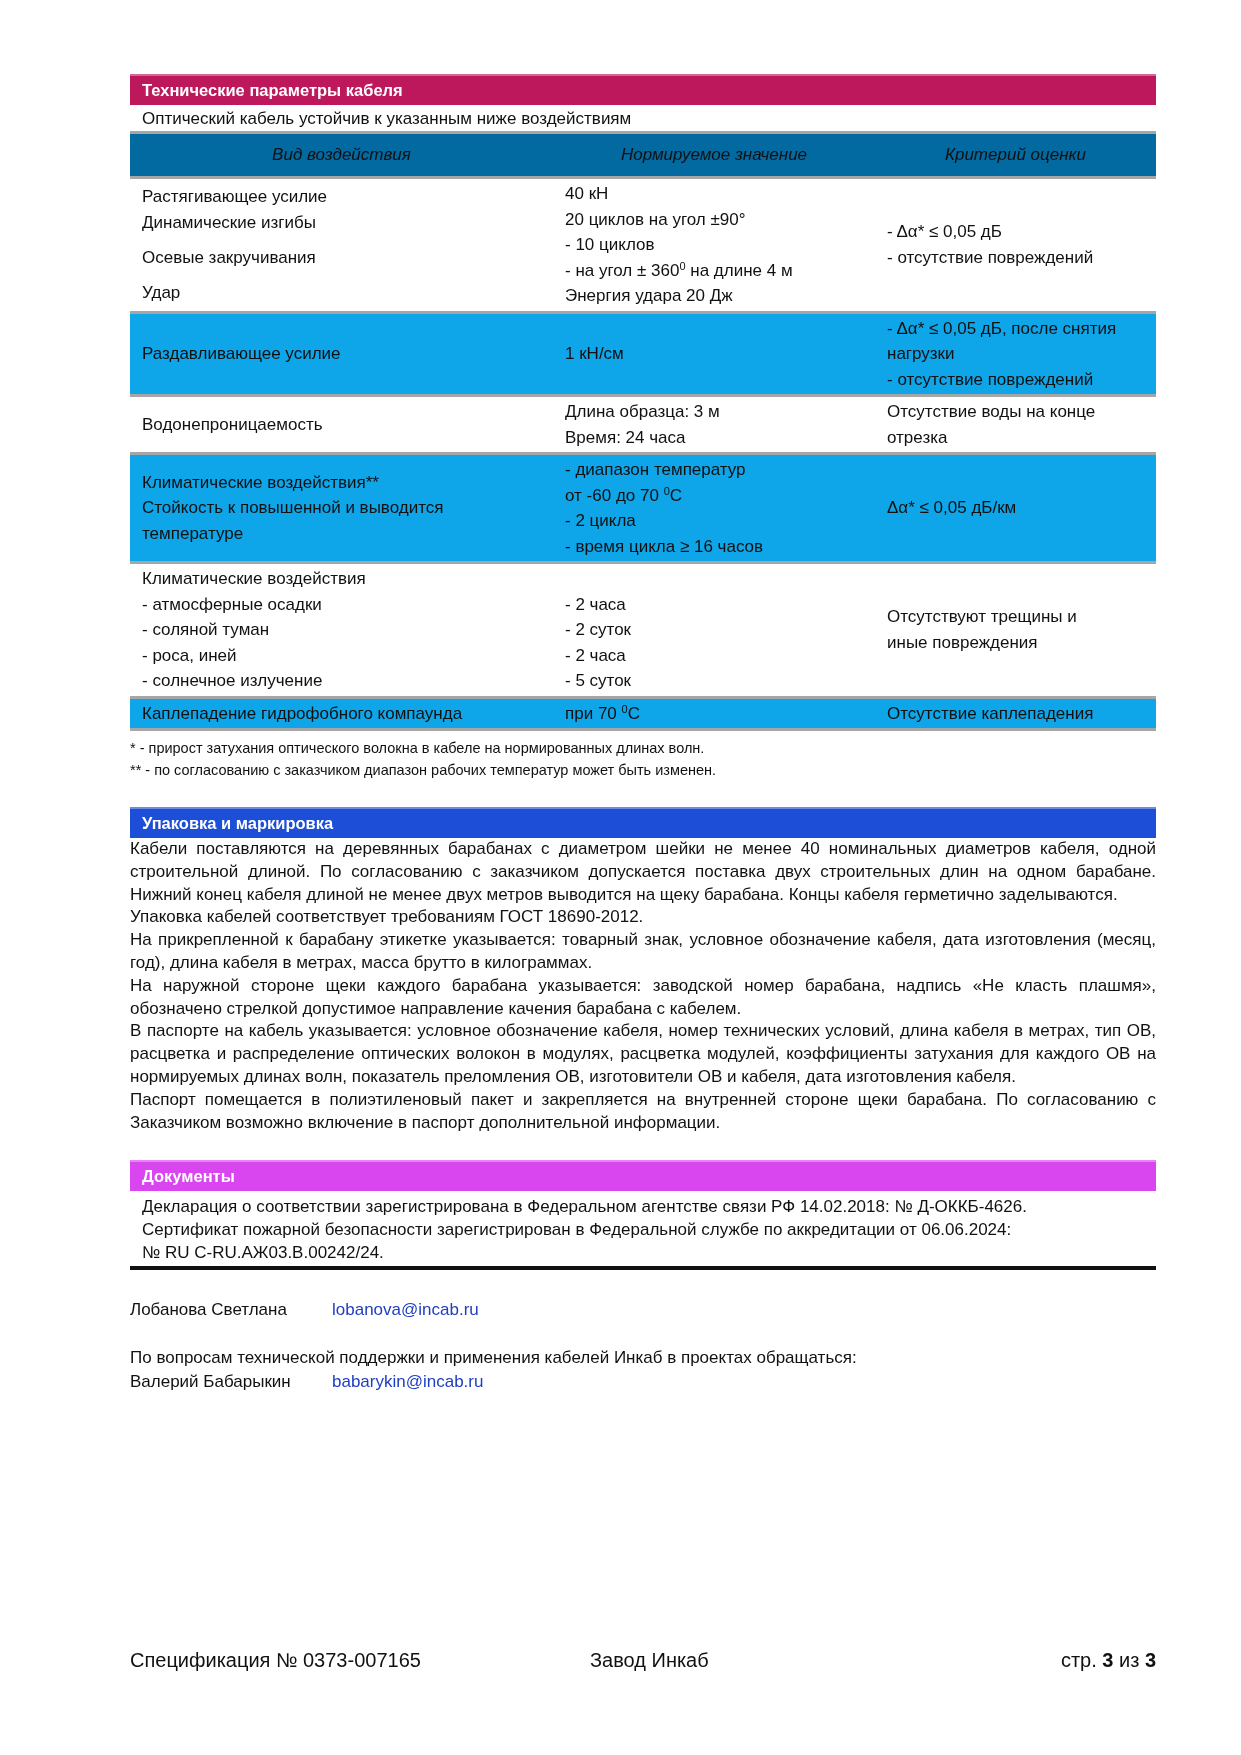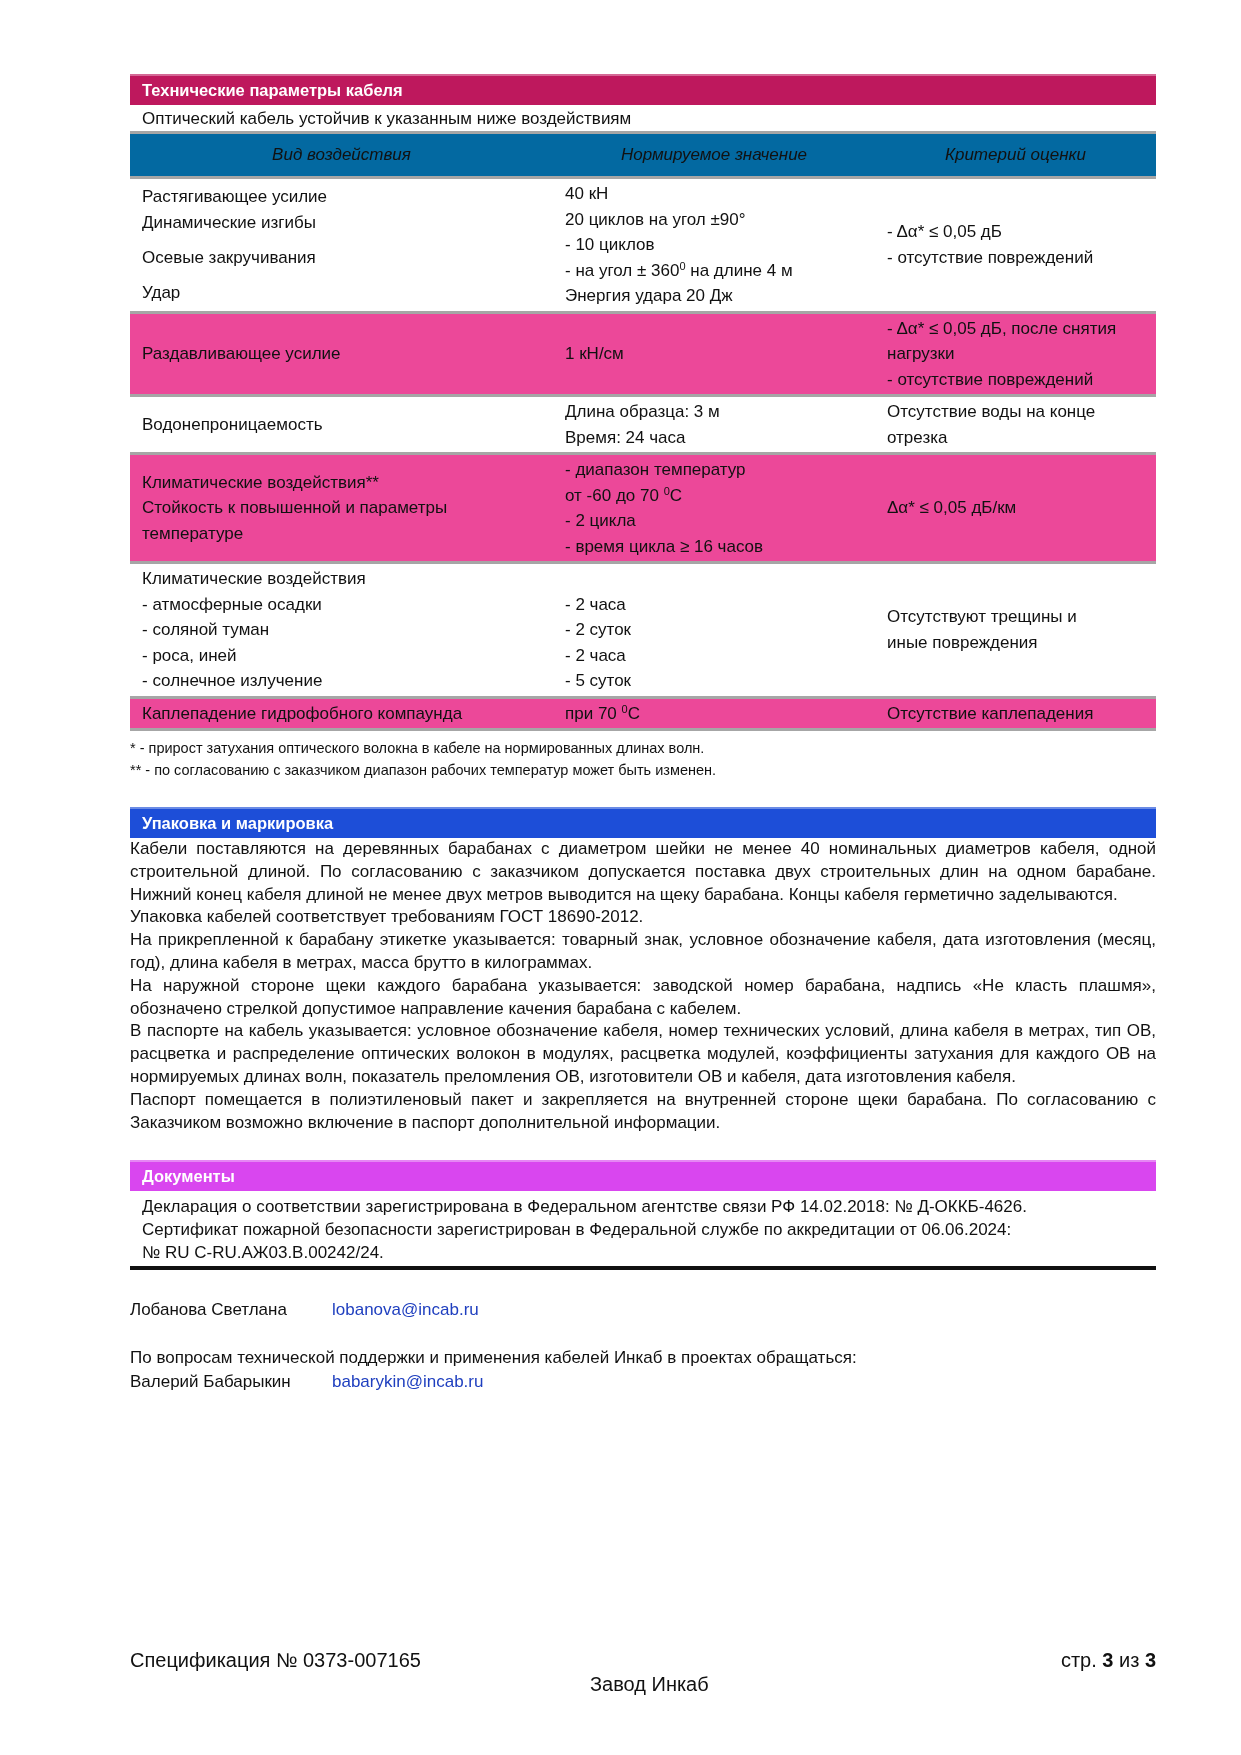--- a/index.html
+++ b/index.html
@@ -21,39 +21,39 @@
     table.params col.c2 { width: 322px; }
     table.params col.c3 { width: 281px; }
     table.params th {
       background: #0369a1; font-weight: normal; height: 26px; text-align: center;
       border-top: 3px solid #a6a6a6; border-bottom: 3px solid #a6a6a6; padding: 8px; font-style: italic;
     }
     table.params td {
       vertical-align: middle; padding: 2px 12px; line-height: 25.5px;
       border-bottom: 3px solid #a6a6a6;
     }
-    table.params tr.shade td { background: #ec4899; }
+    table.params tr.shade td { background: #0ea5e9; }
     .line { display: block; }
     sup { font-size: 11px; vertical-align: 6px; line-height: 0; }
     .notes { font-size: 14.5px; margin-top: 6px; line-height: 22px; }
     .notes div { padding-left: 0; }
     .spacer { height: 26px; }
     .para { text-align: justify; line-height: 22.8px; padding: 0; }
     .para p { margin: 0; text-align-last: left; }
     .docs { padding: 4px 12px 2px 12px; line-height: 23px; border-bottom: 4px solid #111; }
     .contacts { margin-top: 28px; line-height: 24px; }
     .contact-row { display: flex; }
     .contact-name { width: 202px; }
     .contact-mail { color: #1f3fbf; }
     .contact-block { margin-bottom: 24px; }
     .footer {
       position: absolute; top: 1649px; left: 130px; width: 1026px;
       display: flex; justify-content: space-between; font-size: 20px;
     }
-    .footer .mid { position: absolute; left: 460px; margin-top: 24px; }
+    .footer .mid { position: absolute; left: 460px; }
   </style>
 </head>
 <body>
 
 <div class="page">
 
   <div class="section-head sh-tech">Технические параметры кабеля</div>
   <div class="intro">Оптический кабель устойчив к указанным ниже воздействиям</div>
 
   <table class="params">
@@ -109,21 +109,21 @@
         </td>
         <td>
           <span class="line">Отсутствие воды на конце</span>
           <span class="line">отрезка</span>
         </td>
       </tr>
 
       <tr class="shade">
         <td>
           <span class="line">Климатические воздействия**</span>
-          <span class="line">Стойкость к повышенной и параметры</span>
+          <span class="line">Стойкость к повышенной и выводится</span>
           <span class="line">температуре</span>
         </td>
         <td>
           <span class="line">- диапазон температур</span>
           <span class="line"><span>от -60 до 70 </span><sup>0</sup><span>С</span></span>
           <span class="line">- 2 цикла</span>
           <span class="line">- время цикла ≥ 16 часов</span>
         </td>
         <td><span>Δα* ≤ 0,05 дБ/км</span></td>
       </tr>

